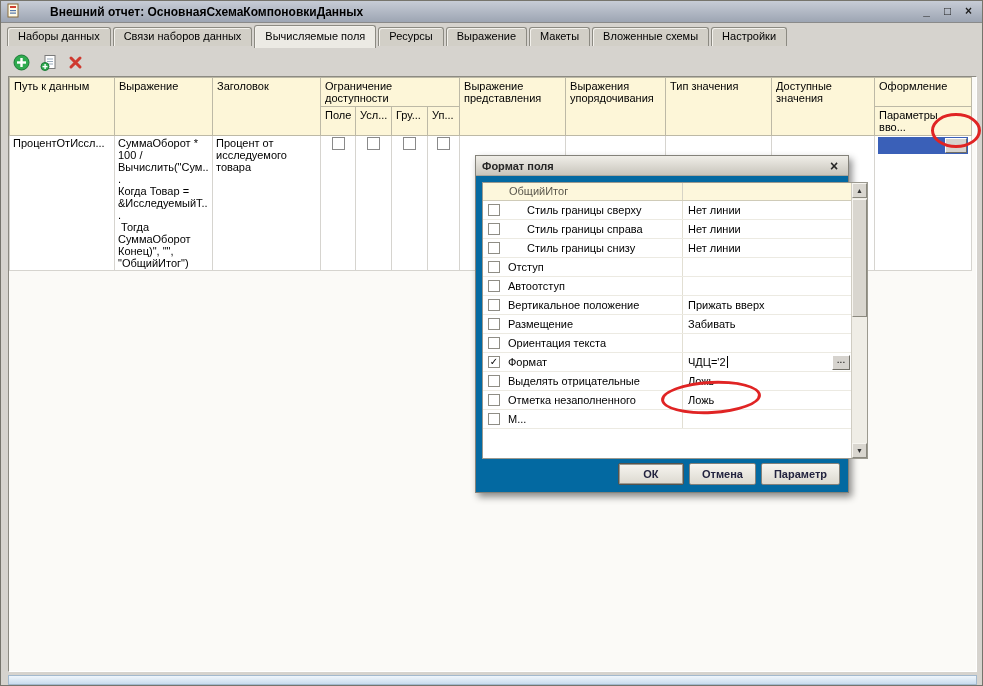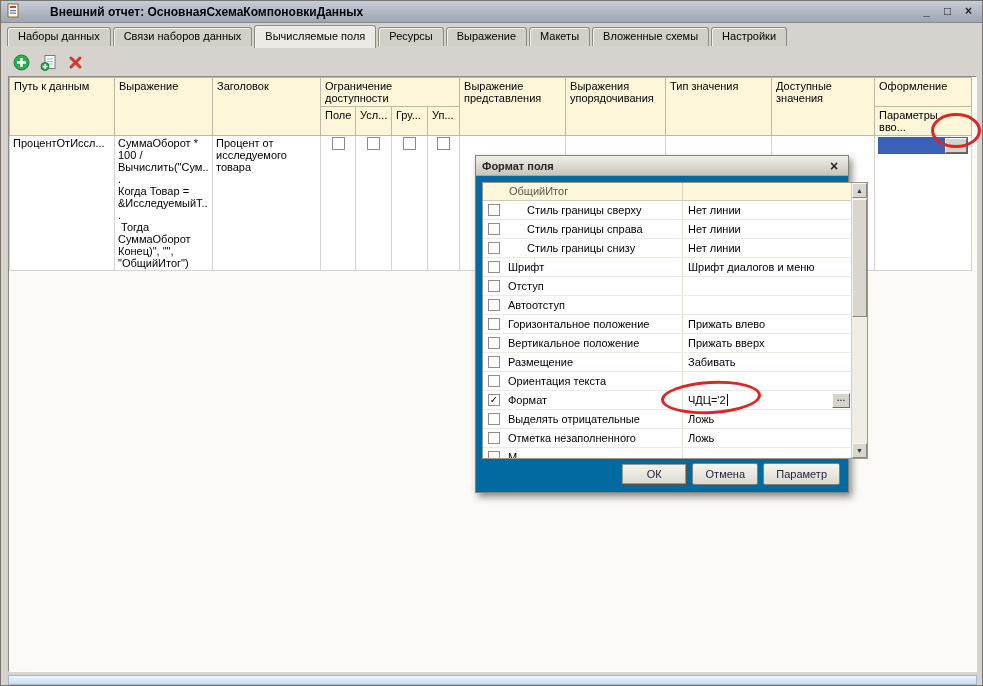--- a/index.html
+++ b/index.html
@@ -92,21 +92,21 @@
   .dlg-scroll { position:absolute; top:0; right:0; bottom:0; width:16px;
                 background:#efede6; border-left:1px solid #cfccc2; }
   .sb-btn { position:absolute; left:0; width:15px; height:15px; background:#d9d6cf;
             border:1px solid; border-color:#f7f5f0 #8a887e #8a887e #f7f5f0;
             font-size:7px; text-align:center; line-height:13px; color:#333; }
   .sb-up { top:0; }
   .sb-down { bottom:0; }
   .sb-thumb { position:absolute; top:16px; left:0; width:15px; height:118px;
               background:#d9d6cf; border:1px solid;
               border-color:#f7f5f0 #8a887e #8a887e #f7f5f0; }
-  .dlg-buttons { position:absolute; bottom:7px; right:8px; display:flex; gap:5px; }
+  .dlg-buttons { position:absolute; bottom:7px; right:8px; display:flex; gap:5px;font-weight:bold; }
   .btn { min-width:66px; height:22px; background:linear-gradient(#f7f5f0,#dcd9d0);
          border:1px solid #82807a; border-radius:2px; font-size:11px; color:#23233f;
          text-align:center; line-height:20px; padding:0 12px; cursor:default; }
   .btn-ok { border-color:#55534d; box-shadow:inset 0 0 0 1px #9b988f; }
 
   
   .ellipse { position:absolute; border:3px solid #e02424; border-radius:50%;
              pointer-events:none; z-index:20; }
   #ann-appearance { left:930px; top:112px; width:50px; height:35px; }
   #ann-format { left:660px; top:380px; width:100px; height:33px; transform:rotate(-3deg); }
@@ -267,37 +267,27 @@
           <span class="rp">Стиль границы справа</span>
           <span class="rv">Нет линии</span>
         </div>
         <div class="dlg-row indent">
           <span class="cbx2"></span>
           <span class="rp">Стиль границы снизу</span>
           <span class="rv">Нет линии</span>
         </div>
         <div class="dlg-row">
           <span class="cbx2"></span>
-          <span class="rp">Шрифт</span>
-          <span class="rv">Шрифт диалогов и меню</span>
-        </div>
-        <div class="dlg-row">
-          <span class="cbx2"></span>
           <span class="rp">Отступ</span>
           <span class="rv"></span>
         </div>
         <div class="dlg-row">
           <span class="cbx2"></span>
           <span class="rp">Автоотступ</span>
           <span class="rv"></span>
-        </div>
-        <div class="dlg-row">
-          <span class="cbx2"></span>
-          <span class="rp">Горизонтальное положение</span>
-          <span class="rv">Прижать влево</span>
         </div>
         <div class="dlg-row">
           <span class="cbx2"></span>
           <span class="rp">Вертикальное положение</span>
           <span class="rv">Прижать вверх</span>
         </div>
         <div class="dlg-row">
           <span class="cbx2"></span>
           <span class="rp">Размещение</span>
           <span class="rv">Забивать</span>

